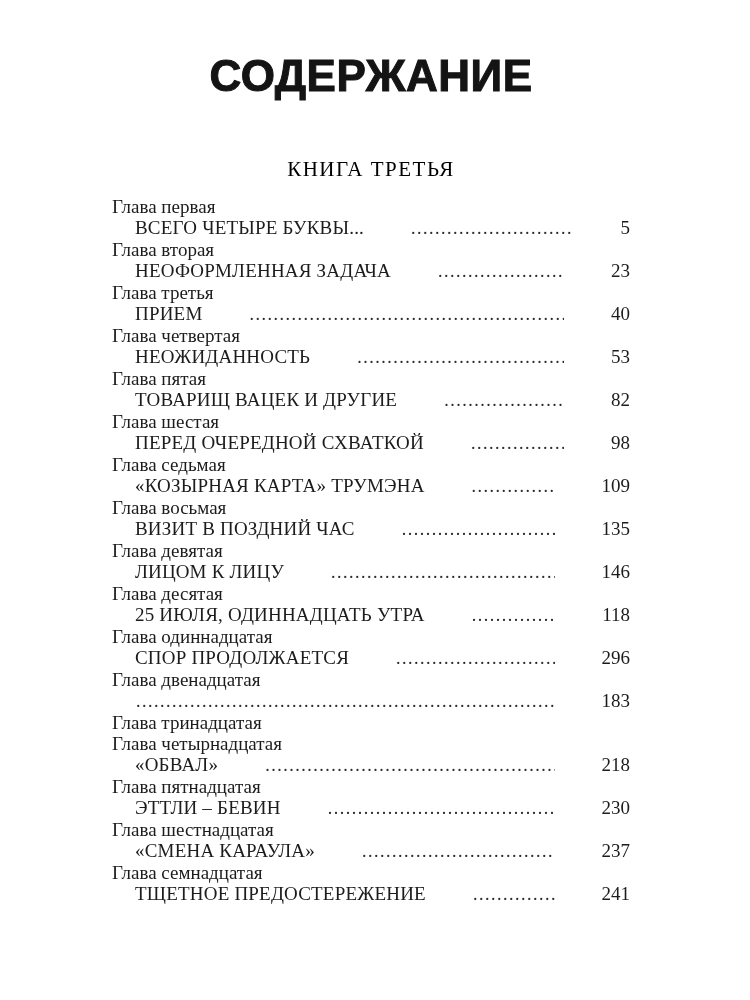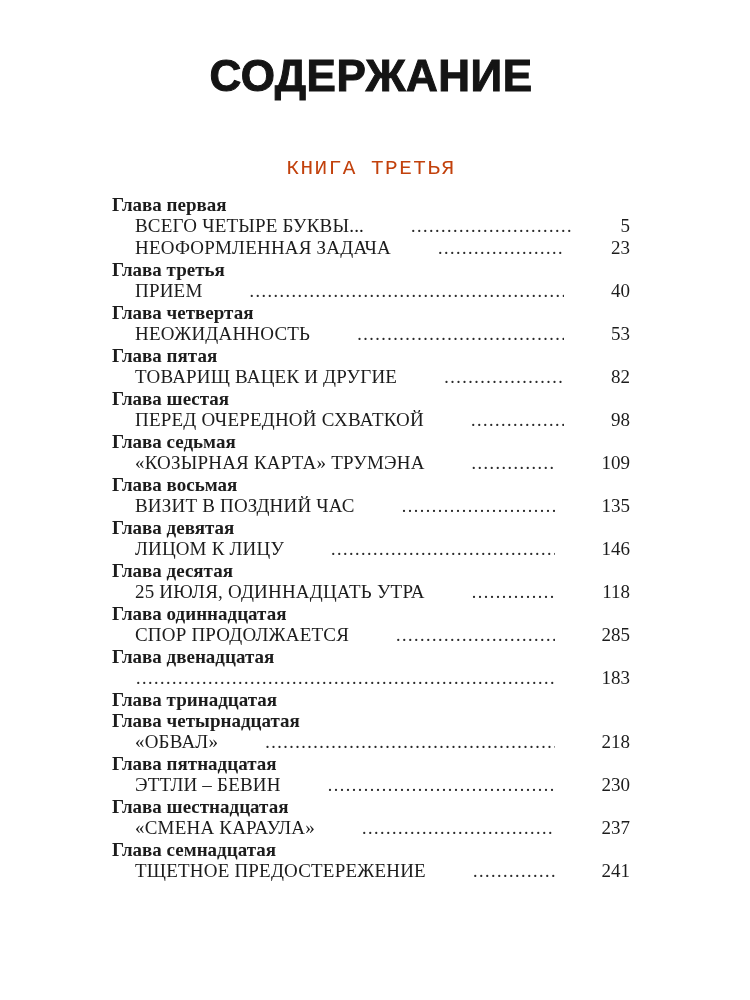--- a/index.html
+++ b/index.html
@@ -25,38 +25,37 @@
     font-weight: 800;
     font-size: 44px;
     line-height: 1.1;
     letter-spacing: 0.5px;
     text-align: center;
     color: #141414;
     margin: 0;
     -webkit-text-stroke: 1px #141414;
   }
   .section-heading {
-    font-family: Liberation Mono, monospace;
+    font-family: Liberation Serif, serif;
     font-size: 21px;
     letter-spacing: 1.5px;
     text-align: center;
-    color: #c2410c;
+    color: #000000;
     margin-top: 57px;
   }
   .toc {
     margin-top: 14px;
     font-family: "Liberation Serif", "DejaVu Serif", serif;
     font-size: 19px;
     line-height: 21px;
     color: #1c1c1c;
   }
   .entry { margin: 0; }
   .chapter-label {
     white-space: nowrap;
-    font-weight: bold;
   }
   .chapter-line {
     display: flex;
     align-items: baseline;
     padding-left: 23px;
     gap: 46px;
   }
   .chapter-title {
     white-space: nowrap;
     letter-spacing: 0.2px;
@@ -90,20 +89,21 @@
   <div class="entry">
     <div class="chapter-label">Глава первая</div>
     <div class="chapter-line">
       <span class="chapter-title">ВСЕГО ЧЕТЫРЕ БУКВЫ...</span>
       <span class="leader"></span>
       <span class="page-num">5</span>
     </div>
   </div>
 
   <div class="entry">
+    <div class="chapter-label">Глава вторая</div>
     <div class="chapter-line">
       <span class="chapter-title">НЕОФОРМЛЕННАЯ ЗАДАЧА</span>
       <span class="leader"></span>
       <span class="page-num">23</span>
     </div>
   </div>
 
   <div class="entry">
     <div class="chapter-label">Глава третья</div>
     <div class="chapter-line">
@@ -174,21 +174,21 @@
       <span class="leader"></span>
       <span class="page-num">118</span>
     </div>
   </div>
 
   <div class="entry">
     <div class="chapter-label">Глава одиннадцатая</div>
     <div class="chapter-line">
       <span class="chapter-title">СПОР ПРОДОЛЖАЕТСЯ</span>
       <span class="leader"></span>
-      <span class="page-num">285</span>
+      <span class="page-num">296</span>
     </div>
   </div>
 
   <div class="entry">
     <div class="chapter-label">Глава двенадцатая</div>
     <div class="chapter-line">
       <span class="leader"></span>
       <span class="page-num">183</span>
     </div>
   </div>

